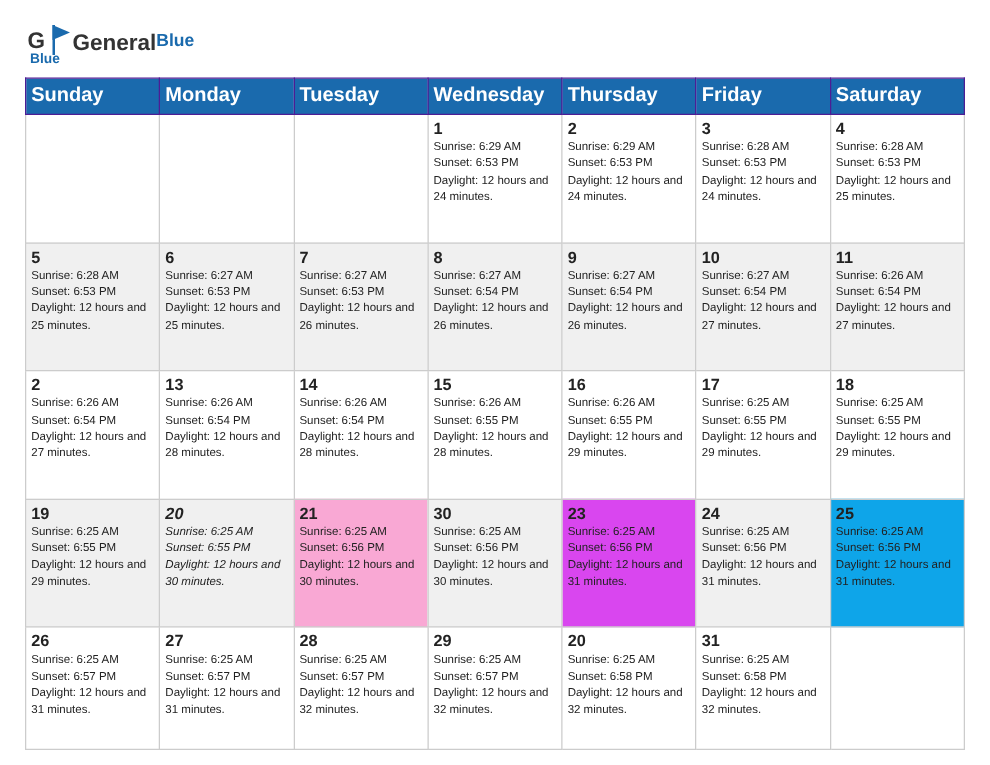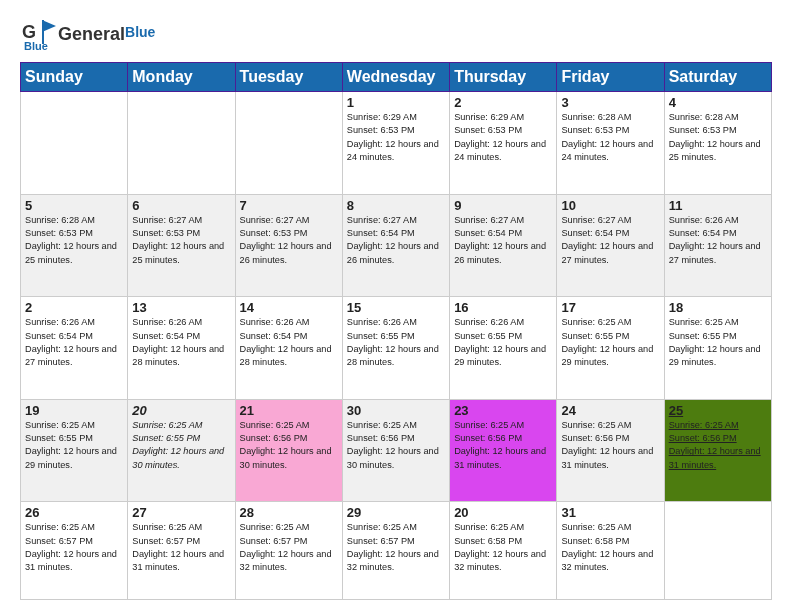--- a/index.html
+++ b/index.html
@@ -277,21 +277,21 @@
             <div class="day-info" style="white-space: pre-line;">Sunrise: 6:25 AM
 Sunset: 6:56 PM
 Daylight: 12 hours and 31 minutes.</div>
           </td>
           <td style="background: rgb(240, 240, 240);">
             <span class="day-num">24</span>
             <div class="day-info" style="white-space: pre-line;">Sunrise: 6:25 AM
 Sunset: 6:56 PM
 Daylight: 12 hours and 31 minutes.</div>
           </td>
-          <td style="background: #4d7c0f; text-decoration: underline;">
+          <td style="background: #0ea5e9;">
             <span class="day-num">25</span>
             <div class="day-info" style="white-space: pre-line;">Sunrise: 6:25 AM
 Sunset: 6:56 PM
 Daylight: 12 hours and 31 minutes.</div>
           </td>
         </tr>
         <tr>
           <td>
             <span class="day-num">26</span>
             <div class="day-info" style="white-space: pre-line;">Sunrise: 6:25 AM

